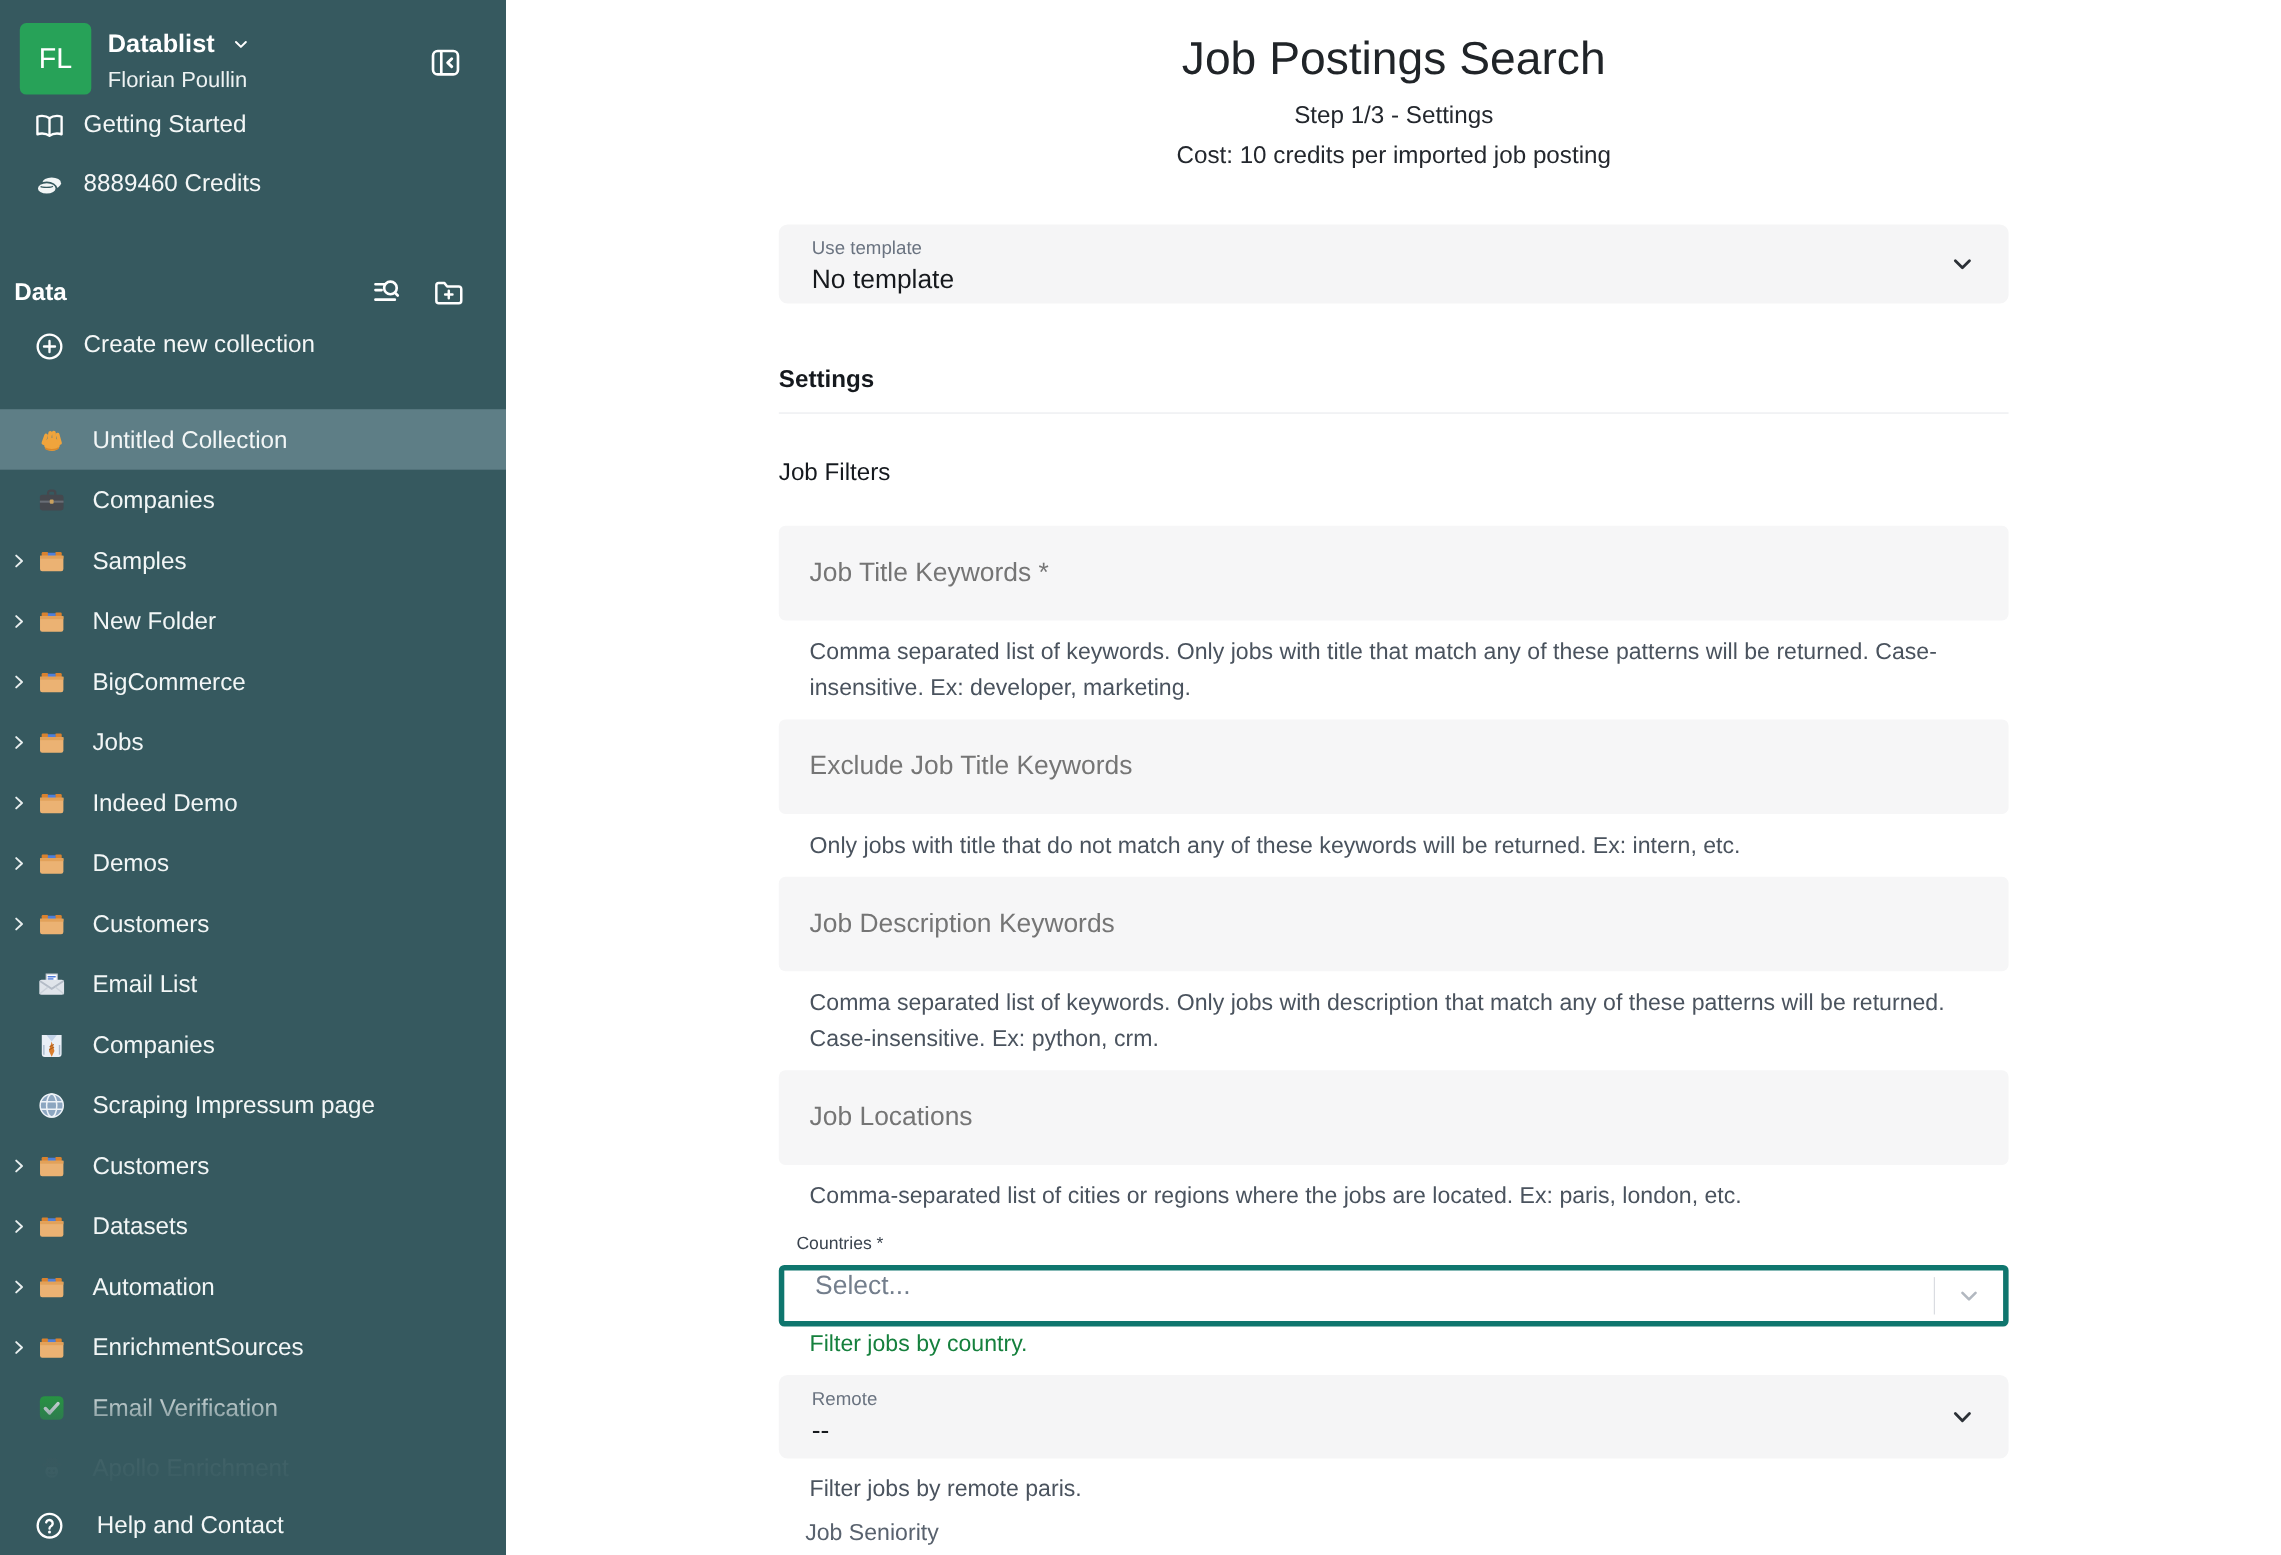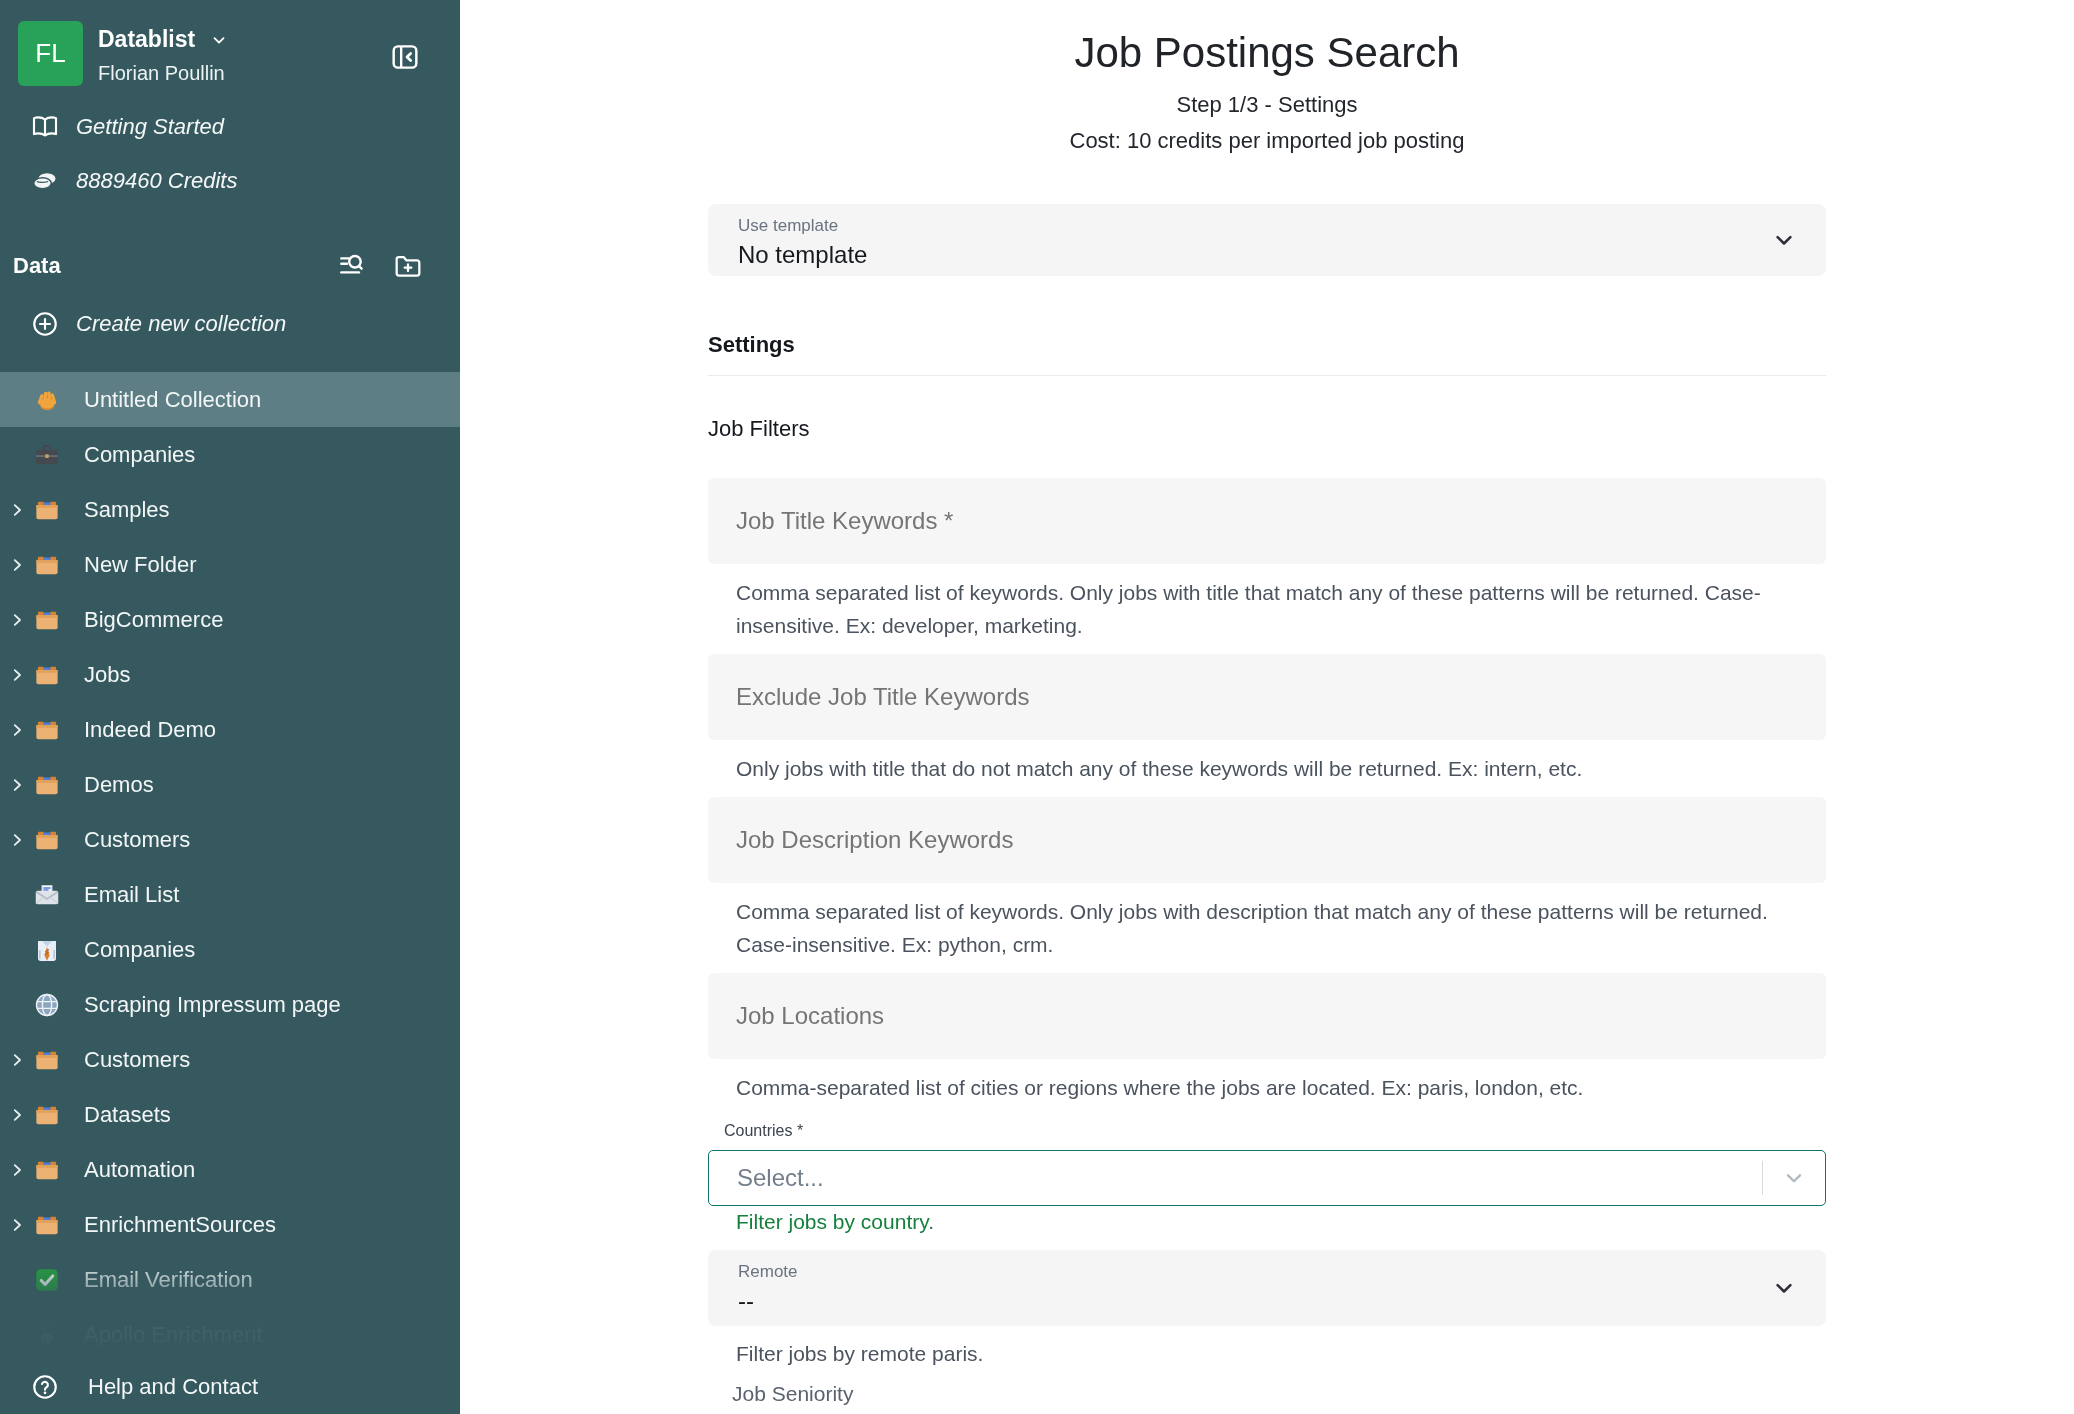--- a/index.html
+++ b/index.html
@@ -28,23 +28,23 @@
     font-size: 23px; font-weight: bold; color: #ffffff;
     display: flex; align-items: center; gap: 15px;
   }
   .ws-user { position: absolute; left: 98px; top: 62px; font-size: 20px; color: #EDF2F2; }
   .collapse-btn {
     position: absolute; left: 388px; top: 40px;
     width: 34px; height: 34px; background: transparent; border: none; cursor: pointer;
     padding: 0;
   }
   .sb-row {
-    display: flex; align-items: center;
+    display: flex; align-items: flex-start;
     height: 54px; padding-left: 30px; gap: 16px;
-    font-size: 22px; cursor: pointer; font-style: italic;
+    font-size: 22px; cursor: pointer;
   }
   .sb-row:first-of-type { margin-top: 20px; }
   .sb-section {
     margin-top: 34px; height: 48px;
     display: flex; align-items: center;
     padding: 0 36px 0 13px;
   }
   .sb-section-title { font-size: 22px; font-weight: bold; color: #fff; flex: 1; }
   .sb-section .tool { width: 32px; height: 32px; margin-left: 24px; cursor: pointer; }
   .sb-create { margin-top: 10px; height: 48px; }
@@ -100,22 +100,22 @@
     font-family: "Liberation Sans", sans-serif; outline: none;
   }
   .field-group + .field-group .field-input { margin-top: 12px; }
   .field-help {
     margin-top: 12px; padding: 0 12px 0 28px;
     font-size: 21px; line-height: 33px; color: #4A535E;
   }
   .select-label { margin-top: 18px; padding-left: 16px; font-size: 16px; color: #3A434E; }
   .select-box {
     margin-top: 10px; height: 56px; background: #fff;
-    border: 1px solid #0f766e; border-radius: 5px;
-    position: relative; display: flex; align-items: center;
+    border: 5px solid #0f766e; border-radius: 5px;
+    position: relative; display: flex; align-items: flex-start;
     padding-left: 28px; cursor: pointer;
   }
   .select-placeholder { font-size: 24px; color: #737E8C; }
   .select-controls {
     position: absolute; right: 0; top: 0; height: 100%;
     display: flex; align-items: center;
   }
   .select-divider { width: 1px; height: 34px; background: #D6D9DE; }
   .select-chevron { width: 62px; display: flex; justify-content: center; }
   .select-help { margin-top: 4px; padding-left: 28px; font-size: 21px; color: #15803d; }

